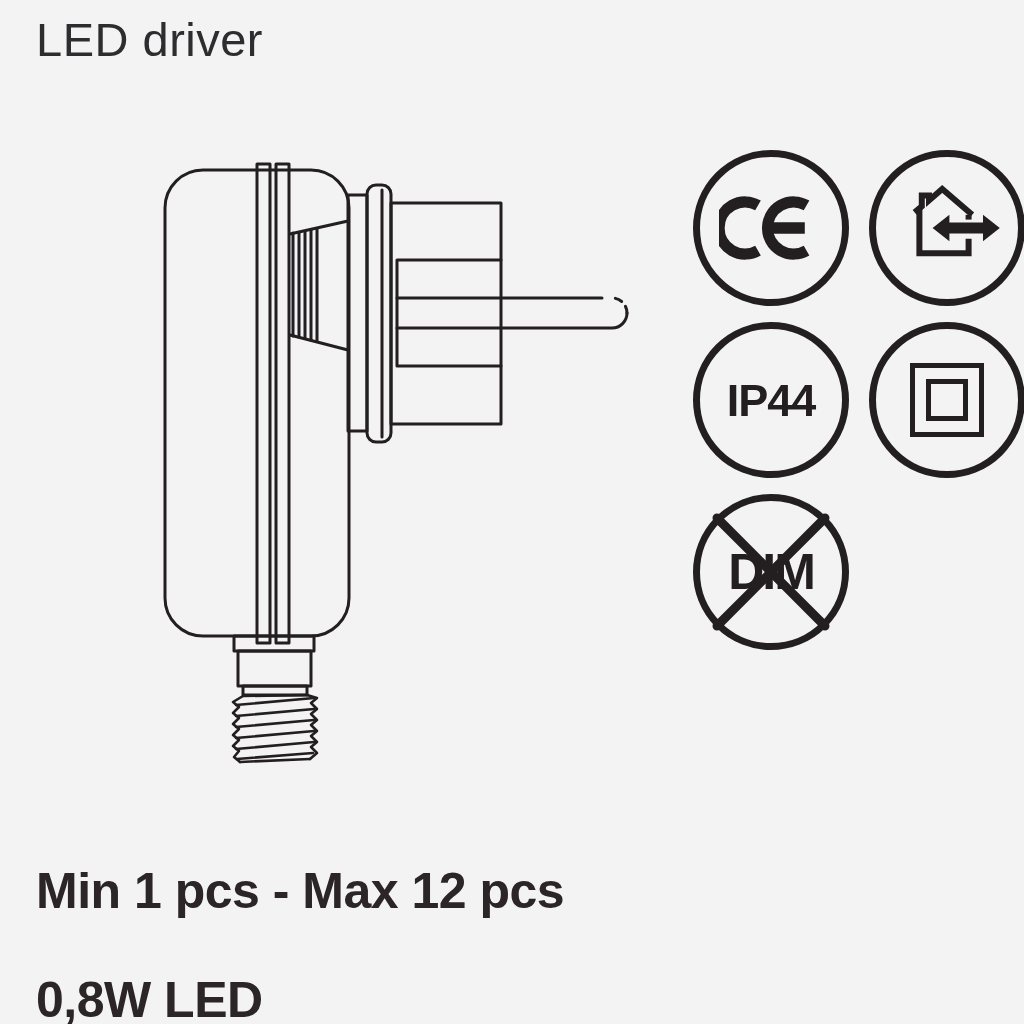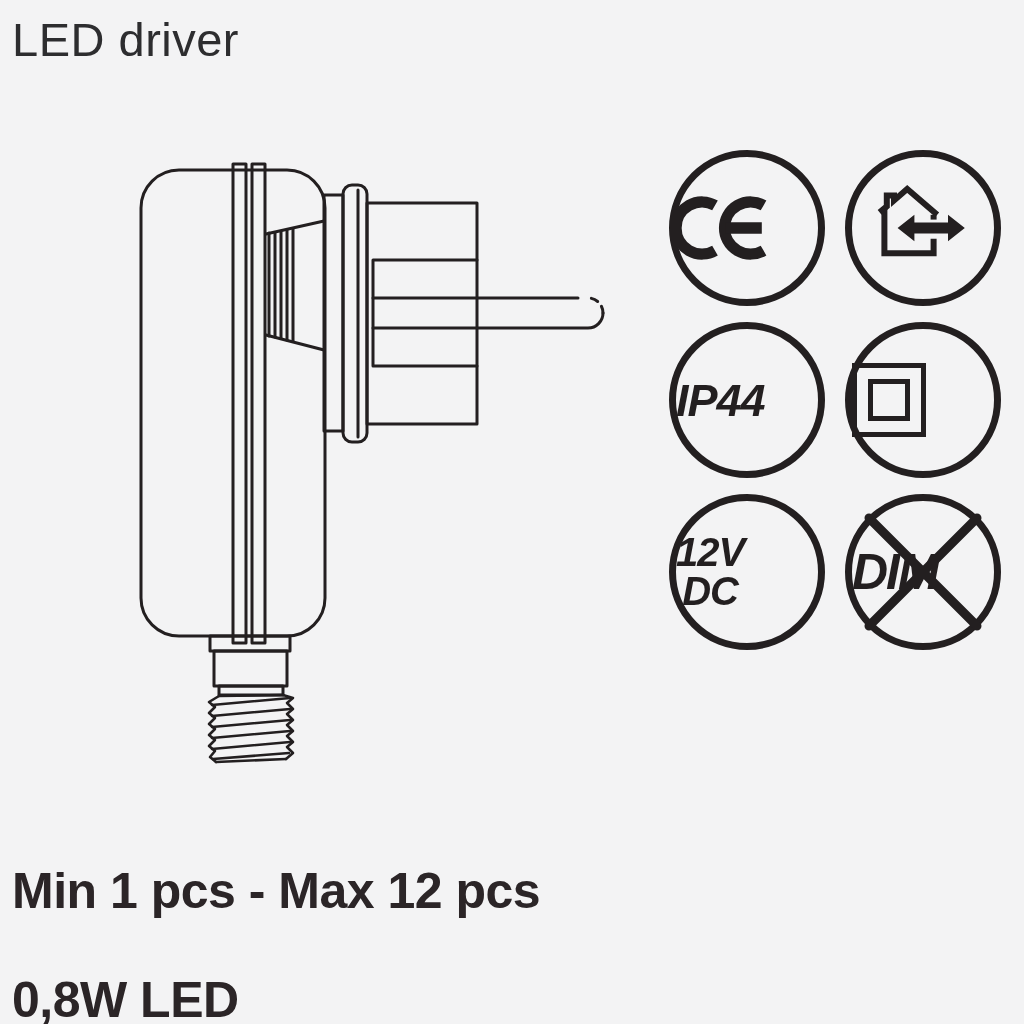--- a/index.html
+++ b/index.html
@@ -6,21 +6,21 @@
     --ink:#231f20;
     --bg:#f3f3f4;
   }
   html,body{margin:0;padding:0;}
   body{
     width:1024px;height:1024px;
     background:var(--bg);
     font-family:"Liberation Sans", sans-serif;
     overflow:hidden;
   }
-  .stage{position:relative;width:847px;height:1024px;background:var(--bg);}
+  .stage{position:relative;width:847px;height:1024px;background:var(--bg);margin-left:24px;}
 
   .page-title{
     position:absolute;left:12px;top:12px;
     font-size:47px;font-weight:400;letter-spacing:0.5px;
     color:#2d2d2f;
   }
 
   .illustration{position:absolute;left:0;top:0;width:1024px;height:1024px;pointer-events:none;}
 
   .badge-grid{
@@ -28,25 +28,24 @@
     display:grid;
     grid-template-columns:156px 156px;
     grid-auto-rows:156px;
     column-gap:20px;row-gap:16px;
   }
   .badge{
     width:142px;height:142px;
     border:7px solid var(--ink);
     border-radius:50%;
     display:flex;flex-direction:column;
-    align-items:flex-start;justify-content:center;
+    align-items:center;justify-content:center;
     position:relative;
     color:var(--ink);
     box-sizing:content-box;
-    font-style:italic;
   }
   .badge-text{
     font-weight:700;color:var(--ink);
     letter-spacing:-1px;line-height:1;
     text-align:center;white-space:nowrap;
   }
   .t-ip44{font-size:45px;}
   .t-230v{font-size:45px;}
   .t-12vdc{font-size:40px;line-height:0.98;}
   .t-t130{font-size:31px;letter-spacing:-0.5px;}
@@ -140,26 +139,20 @@
       <div class="badge-text t-ip44">IP44</div>
     </div>
 
     <div class="badge">
       <div class="class2-outer">
         <div class="class2-inner"></div>
       </div>
     </div>
 
 
-    <div class="badge">
-      <div class="badge-text t-12vdc">
-        <div>12V</div>
-        <div>DC</div>
-      </div>
-    </div>
 
 
     <div class="badge">
       <div class="badge-text t-dim">DIM</div>
       <svg class="x-overlay" width="128" height="128" viewBox="0 0 128 128">
         <line x1="10" y1="10" x2="118" y2="118" stroke="#231f20" stroke-width="9" stroke-linecap="round"></line>
         <line x1="118" y1="10" x2="10" y2="118" stroke="#231f20" stroke-width="9" stroke-linecap="round"></line>
       </svg>
     </div>
 

